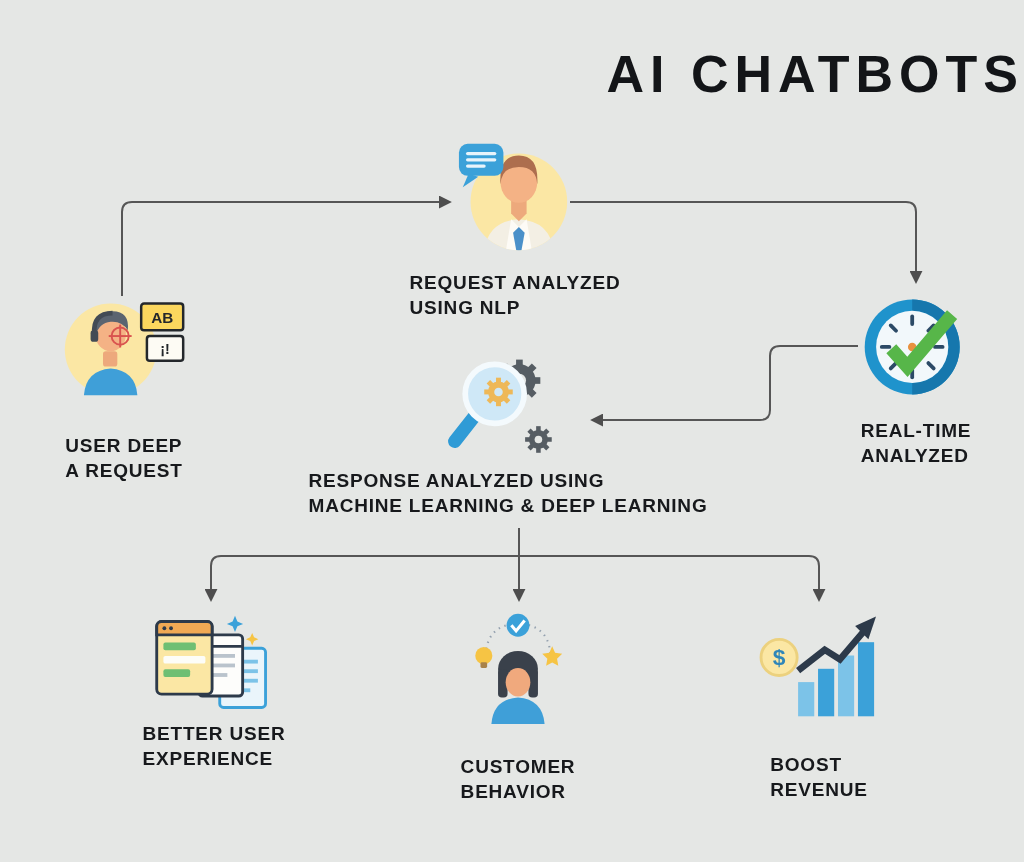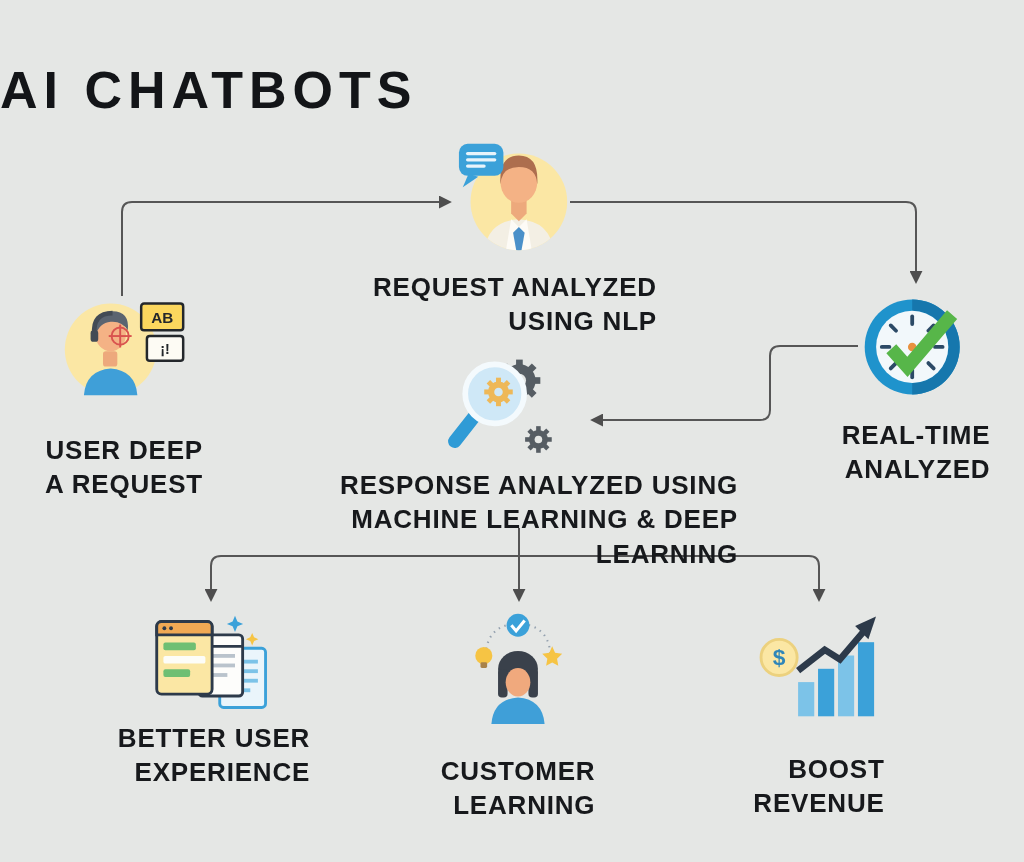--- a/index.html
+++ b/index.html
@@ -6,30 +6,29 @@
   html,body { width:1024px; height:862px; }
   body {
     position:relative;
     background:#e5e7e5;
     font-family:"Liberation Sans", sans-serif;
     overflow:hidden;
     color:#17191c;
   }
   .title {
     position:absolute; top:44px; left:0; width:1024px;
-    text-align:left;
+    text-align:right;
     font-size:52px; font-weight:700; letter-spacing:6px;
     color:#131518;
-    margin-top:16px;
   }
   .arrows { position:absolute; left:0; top:0; width:1024px; height:862px; pointer-events:none; }
   .node { position:absolute; display:flex; flex-direction:column; align-items:center; }
   .node .label {
-    font-weight:700; font-size:26px; letter-spacing:0.8px;
-    line-height:1.32; text-align:right; white-space:pre-line;
+    font-weight:700; font-size:19px; letter-spacing:0.8px;
+    line-height:1.32; text-align:left; white-space:pre-line;
     color:#17191c;
   }
   #node-nlp       { left:365px; top:140px; width:300px; gap:14px; }
   #node-user      { left:18px;  top:290px; width:212px; gap:28px; }
   #node-realtime  { left:806px; top:288px; width:220px; gap:16px; }
   #node-ml        { left:278px; top:352px; width:460px; gap:0; }
   #node-ux        { left:94px;  top:608px; width:240px; }
   #node-behavior  { left:398px; top:610px; width:240px; gap:28px; }
   #node-revenue   { left:699px; top:608px; width:240px; gap:30px; }
 </style>
@@ -209,21 +208,21 @@
       <rect x="20.5" y="55" width="7" height="6" rx="1.5" fill="#a8824a"></rect>
     </g>
     <path d="M96 38 l3 7 7.5 1 -5.4 5.2 1.3 7.5 -6.4 -3.5 -6.4 3.5 1.3 -7.5 -5.4 -5.2 7.5 -1 z" fill="#f6c444"></path>
     <ellipse cx="60" cy="62" rx="21" ry="19" fill="#3a414b"></ellipse>
     <rect x="39" y="62" width="10" height="30" rx="4" fill="#3a414b"></rect>
     <rect x="71" y="62" width="10" height="30" rx="4" fill="#3a414b"></rect>
     <ellipse cx="60" cy="76" rx="13" ry="15" fill="#f0a97d"></ellipse>
     <path d="M32 120 Q34 94 60 92 Q86 94 88 120 Z" fill="#3f9fd8"></path>
   </svg>
   <div class="label">CUSTOMER
-LEARNING</div>
+BEHAVIOR</div>
 </div>
 
 <div class="node" id="node-revenue">
   <svg viewBox="0 0 132 120" width="126" height="114">
     <g>
       <circle cx="24" cy="52" r="19" fill="#fbe7a4" stroke="#ecd17e" stroke-width="3"></circle>
       <text x="24" y="60" font-size="24" font-weight="bold" text-anchor="middle" fill="#2f86b9">$</text>
     </g>
     <g>
       <rect x="44" y="78" width="17" height="36" fill="#7cc3e8"></rect>

